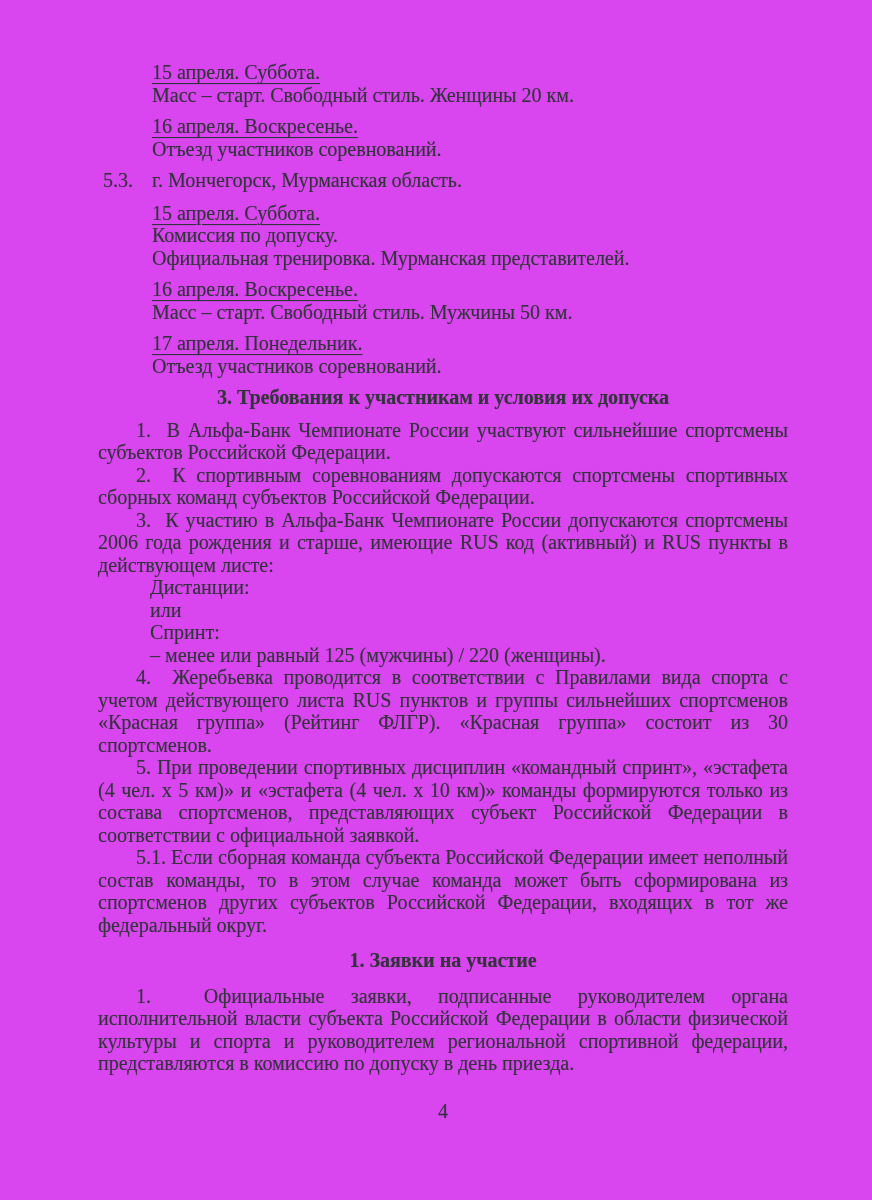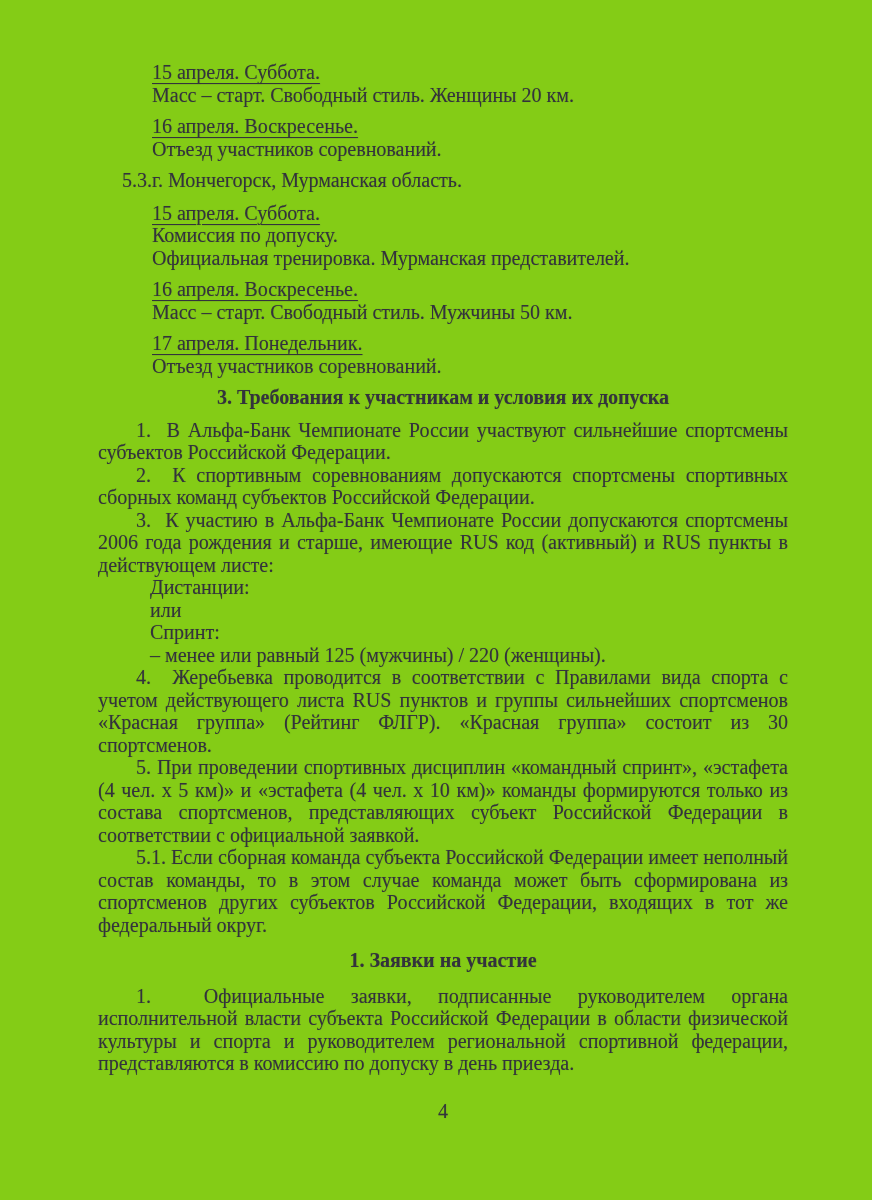--- a/index.html
+++ b/index.html
@@ -2,21 +2,21 @@
 <html><head>
 <meta charset="utf-8">
 <style>
   * { margin: 0; padding: 0; box-sizing: border-box; }
   html, body { width: 872px; height: 1200px; }
   body { background: #ffffff; overflow: hidden; }
 
   .page {
     width: 872px;
     height: 1200px;
-    background: #84cc16;
+    background: #d946ef;
     color: #33333c;
     font-family: "Liberation Serif", "DejaVu Serif", serif;
     font-size: 20px;
     line-height: 22.5px;
     position: relative;
     overflow: hidden;
     text-shadow: 0.3px 0.3px 0.7px rgba(51, 51, 60, 0.35);
   }
 
   .content { padding: 61px 84px 0 98px; }
@@ -25,21 +25,21 @@
   .sched { margin-left: 54px; margin-bottom: 9px; }
   .date-heading {
     text-decoration: underline;
     text-underline-offset: 4px;
     text-decoration-thickness: 1.3px;
   }
   .sched-line { white-space: nowrap; }
 
   
   .venue-row { display: flex; margin: 5px 0 10px 5px; }
-  .venue-num { width: 49px; flex: 0 0 49px; text-align: right; }
+  .venue-num { width: 49px; flex: 0 0 49px; }
 
   
   .section-heading {
     font-weight: bold;
     text-align: center;
     font-size: 20px;
   }
   .heading-6 { margin: 9px 0 10px 0; }
   .heading-7 { margin: 13px 0 13px 0; }
 

